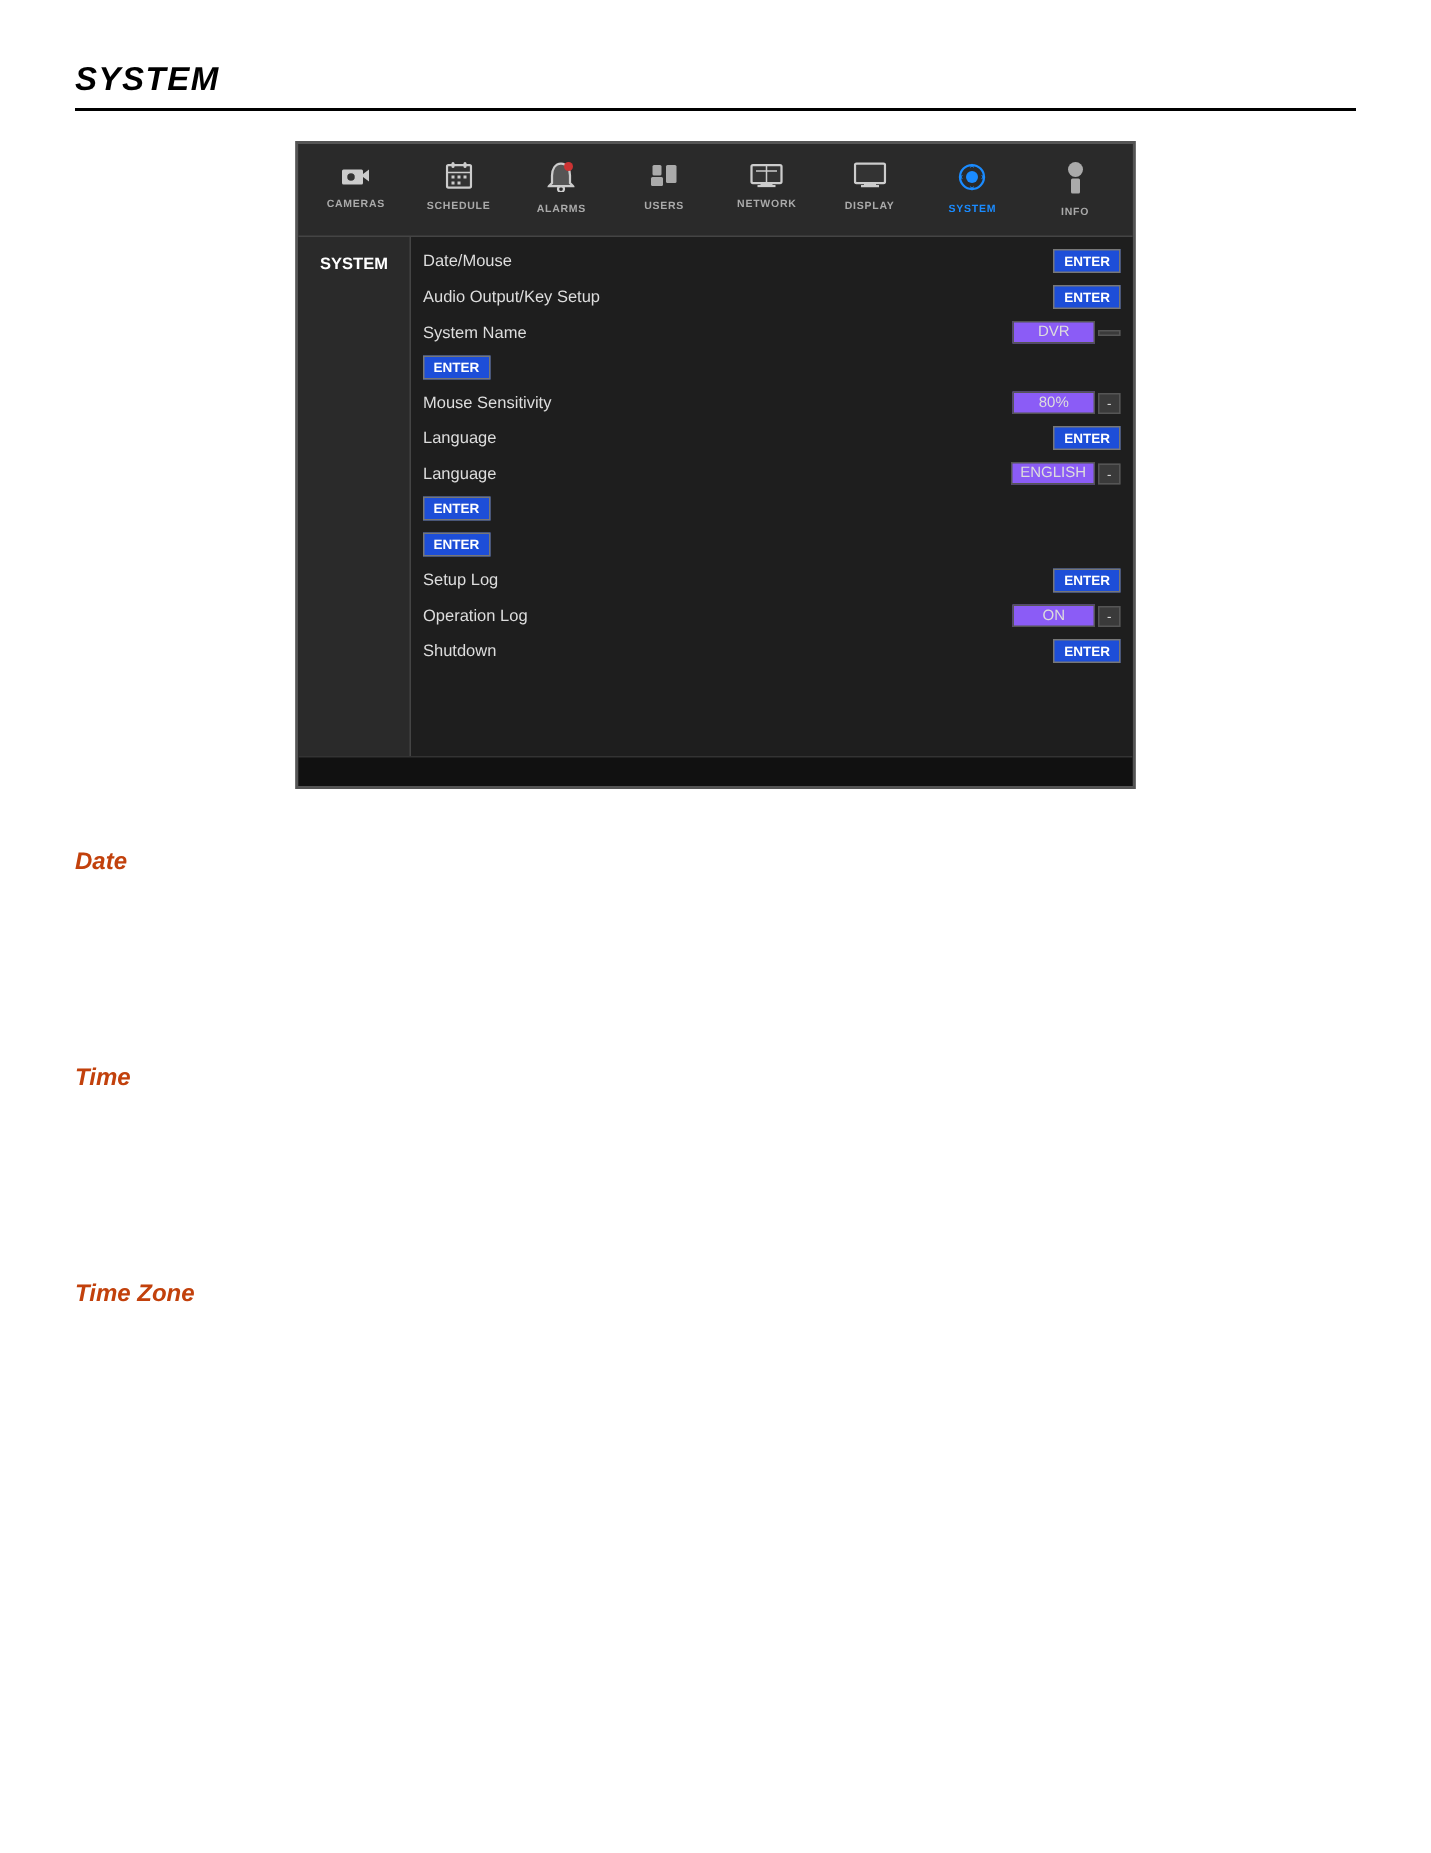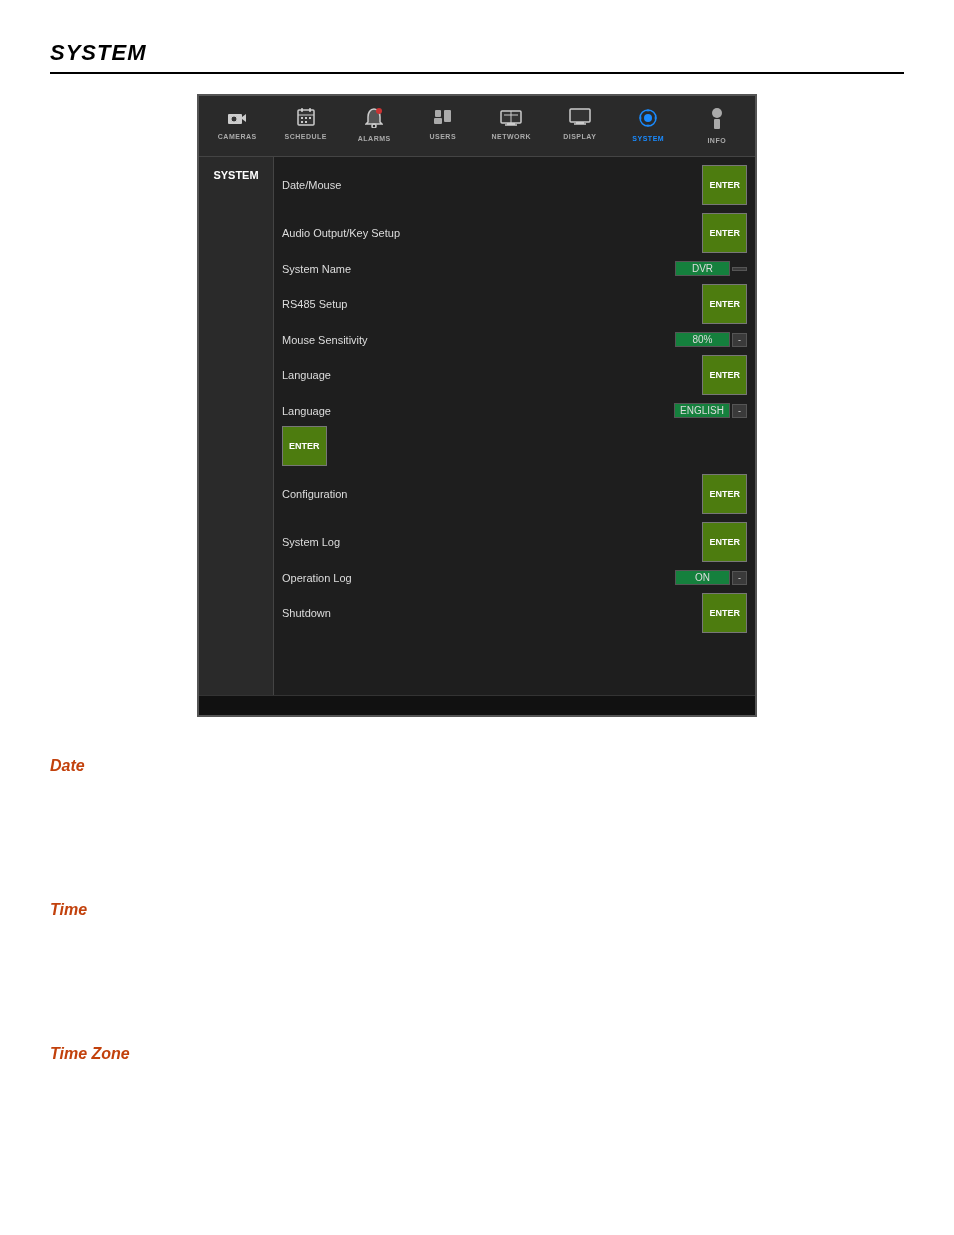--- a/index.html
+++ b/index.html
@@ -112,34 +112,34 @@
 
     .menu-row-label {
       color: #ddd;
       font-size: 11px;
       flex: 1;
     }
 
     .menu-row-value {
       color: #ddd;
       font-size: 10px;
-      background: #15803d;
+      background: #8b5cf6;
       padding: 1px 5px;
       min-width: 55px;
       text-align: center;
       border: 1px solid #555;
       margin-right: 2px;
     }
 
     .menu-row-enter {
       color: #fff;
       font-size: 9px;
       font-weight: bold;
-      background: #4d7c0f;
-      padding: 14px 6px;
+      background: #1d4ed8;
+      padding: 2px 6px;
       border: 1px solid #777;
       min-width: 40px;
       text-align: center;
     }
 
     .menu-row-dropdown {
       color: #ddd;
       font-size: 9px;
       background: #3a3a3a;
       border: 1px solid #555;
@@ -300,21 +300,20 @@
         <span class="menu-row-enter">ENTER</span>
       </div>
 
       <div class="menu-row">
         <span class="menu-row-label">System Name</span>
         <span class="menu-row-value">DVR</span>
         <span class="menu-row-dropdown"> </span>
       </div>
 
       <div class="menu-row">
-        <span class="menu-row-label">RS485 Setup</span>
         <span class="menu-row-enter">ENTER</span>
       </div>
 
       <div class="menu-row">
         <span class="menu-row-label">Mouse Sensitivity</span>
         <span class="menu-row-value">80%</span>
         <span class="menu-row-dropdown">-</span>
       </div>
 
       <div class="menu-row">
@@ -326,26 +325,25 @@
         <span class="menu-row-label">Language</span>
         <span class="menu-row-value">ENGLISH</span>
         <span class="menu-row-dropdown">-</span>
       </div>
 
       <div class="menu-row">
         <span class="menu-row-enter">ENTER</span>
       </div>
 
       <div class="menu-row">
-        <span class="menu-row-label">Configuration</span>
-        <span class="menu-row-enter">ENTER</span>
-      </div>
-
-      <div class="menu-row">
-        <span class="menu-row-label">System Log</span>
+        <span class="menu-row-enter">ENTER</span>
+      </div>
+
+      <div class="menu-row">
+        <span class="menu-row-label">Setup Log</span>
         <span class="menu-row-enter">ENTER</span>
       </div>
 
       <div class="menu-row">
         <span class="menu-row-label">Operation Log</span>
         <span class="menu-row-value">ON</span>
         <span class="menu-row-dropdown">-</span>
       </div>
 
       <div class="menu-row">

